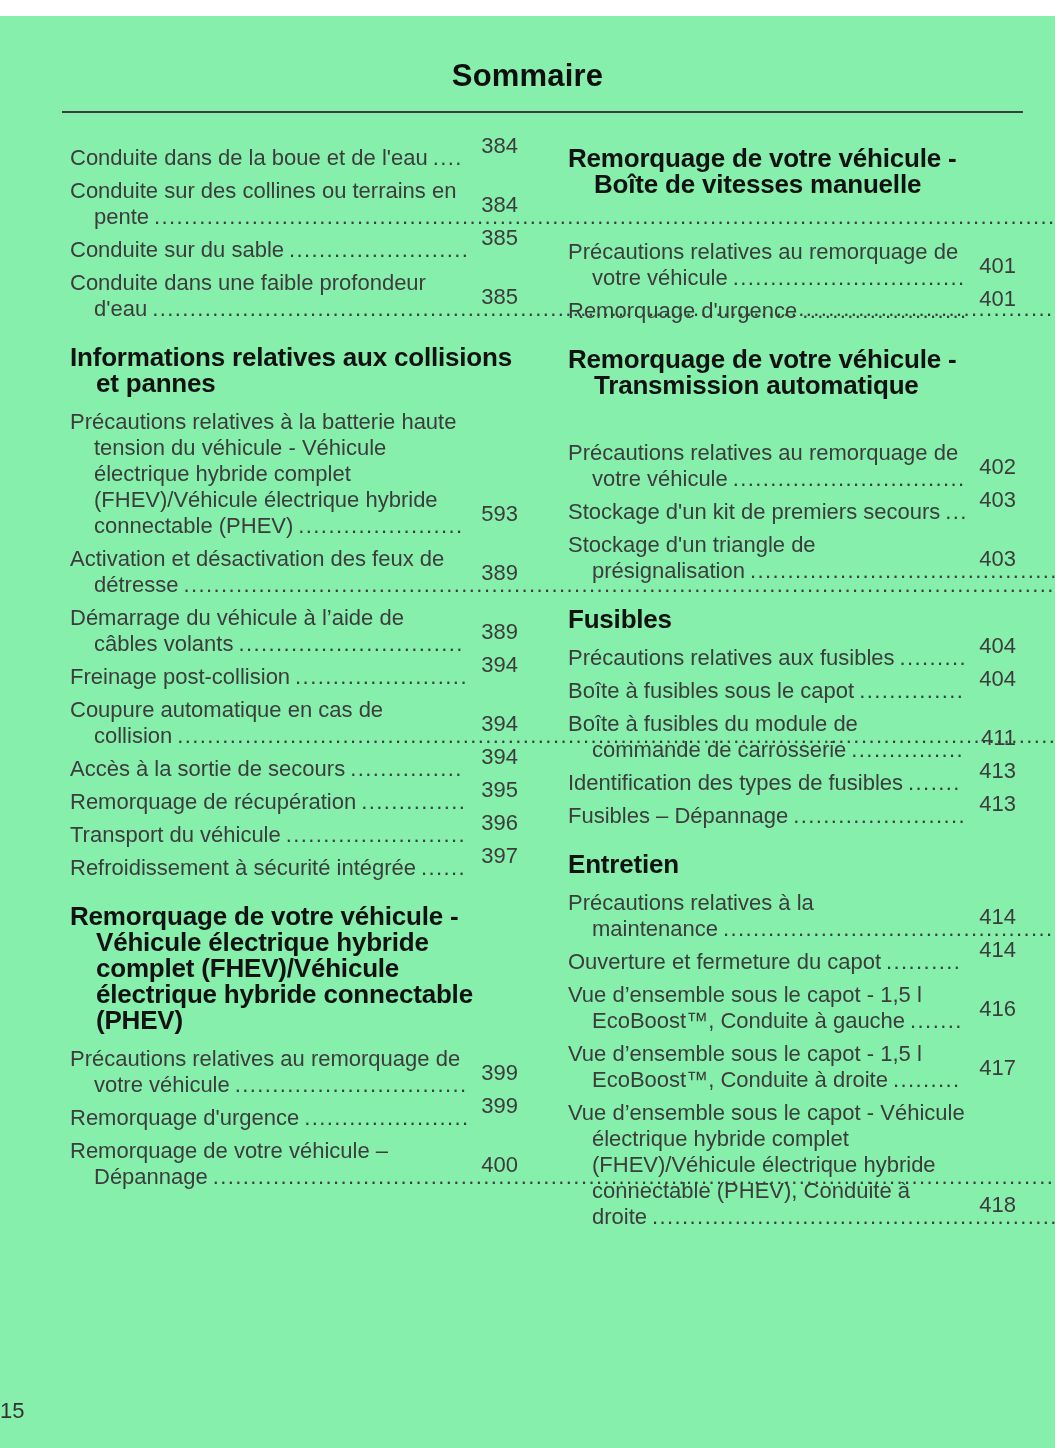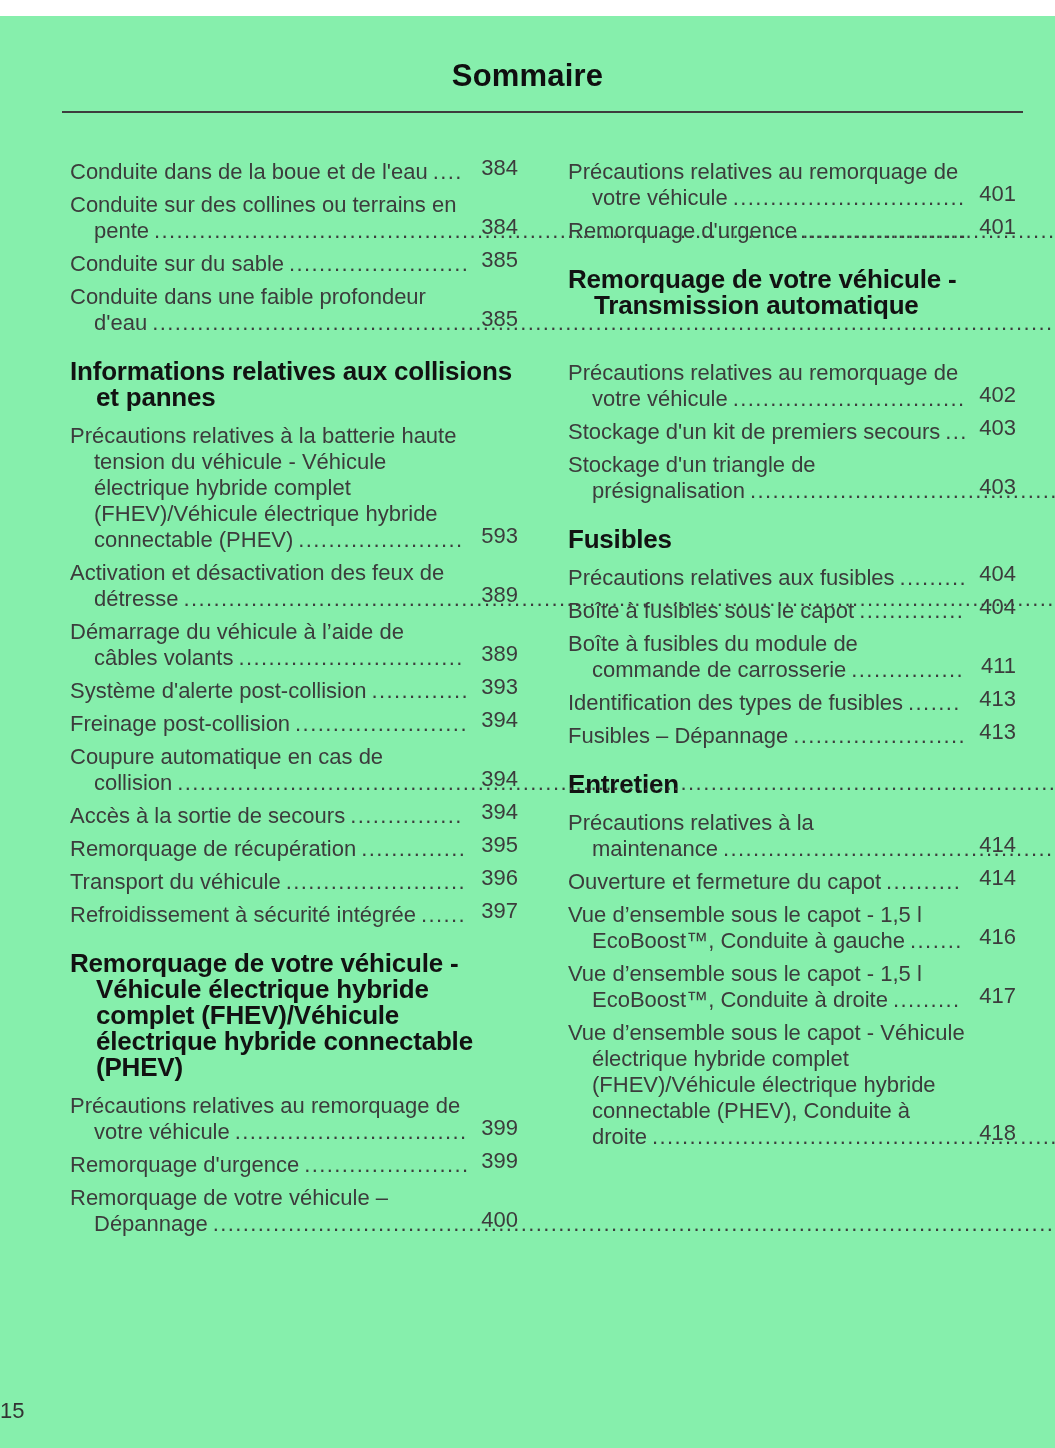--- a/index.html
+++ b/index.html
@@ -26,21 +26,21 @@
   }
   .rule {
     width: 961px;
     height: 2px;
     background: #3d3d3d;
     margin: 17px 32px 0 62px;
   }
   .cols {
     display: flex;
     gap: 50px;
-    padding: 46px 39px 0 70px;
+    padding: 32px 39px 0 70px;
   }
   .col { width: 448px; flex: none; }
 
   .sh {
     margin: 22px 0 13px 0;
     font-size: 26px;
     line-height: 26px;
     font-weight: bold;
     color: #121212;
     letter-spacing: -0.2px;
@@ -63,21 +63,21 @@
   .entry .t { }
   .entry .dots {
     word-break: break-all;
     letter-spacing: 1.4px;
     margin-left: 5px;
     color: #3c3c3c;
   }
   .entry .pg {
     position: absolute;
     right: 0;
-    bottom: 4px;
+    bottom: 12px;
     text-indent: 0;
     white-space: nowrap;
   }
   .footer {
     position: absolute;
     bottom: 40px;
     left: 0;
     right: 0;
     text-align: left;
     font-size: 22px;
@@ -100,41 +100,41 @@
         <div class="entry"><span class="t">Conduite sur des collines ou terrains en pente</span><span class="dots">...........................................................................................................................................................................................................................................................................................................</span><span class="pg">384</span></div>
         <div class="entry"><span class="t">Conduite sur du sable</span><span class="dots">........................</span><span class="pg">385</span></div>
         <div class="entry"><span class="t">Conduite dans une faible profondeur d'eau</span><span class="dots">...........................................................................................................................................................................................................................................................................................................</span><span class="pg">385</span></div>
       </section>
 
       <section class="section">
         <h2 class="sh">Informations relatives aux collisions et pannes</h2>
         <div class="entry"><span class="t">Précautions relatives à la batterie haute tension du véhicule - Véhicule électrique hybride complet (FHEV)/Véhicule électrique hybride connectable (PHEV)</span><span class="dots">......................</span><span class="pg">593</span></div>
         <div class="entry"><span class="t">Activation et désactivation des feux de détresse</span><span class="dots">...........................................................................................................................................................................................................................................................................................................</span><span class="pg">389</span></div>
         <div class="entry"><span class="t">Démarrage du véhicule à l’aide de câbles volants</span><span class="dots">..............................</span><span class="pg">389</span></div>
-        <div class="entry"><span class="t">Système d'alerte post-collision</span><span class="dots">.............</span><span class="pg">393</span></div>
         <div class="entry"><span class="t">Freinage post-collision</span><span class="dots">.......................</span><span class="pg">394</span></div>
         <div class="entry"><span class="t">Coupure automatique en cas de collision</span><span class="dots">.......................................................................................................................................................................................................................................................................................................................................................................................................................................................................................................................................................................................................................</span><span class="pg">394</span></div>
         <div class="entry"><span class="t">Accès à la sortie de secours</span><span class="dots">...............</span><span class="pg">394</span></div>
         <div class="entry"><span class="t">Remorquage de récupération</span><span class="dots">..............</span><span class="pg">395</span></div>
         <div class="entry"><span class="t">Transport du véhicule</span><span class="dots">........................</span><span class="pg">396</span></div>
         <div class="entry"><span class="t">Refroidissement à sécurité intégrée</span><span class="dots">......</span><span class="pg">397</span></div>
       </section>
 
       <section class="section">
         <h2 class="sh">Remorquage de votre véhicule - Véhicule électrique hybride complet (FHEV)/Véhicule électrique hybride connectable (PHEV)</h2>
         <div class="entry"><span class="t">Précautions relatives au remorquage de votre véhicule</span><span class="dots">...............................</span><span class="pg">399</span></div>
         <div class="entry"><span class="t">Remorquage d'urgence</span><span class="dots">......................</span><span class="pg">399</span></div>
         <div class="entry"><span class="t">Remorquage de votre véhicule – Dépannage</span><span class="dots">...........................................................................................................................................................................................................................................................................................................</span><span class="pg">400</span></div>
       </section>
 
     </div>
 
     <div class="col">
 
       <section class="section first big-gap">
+        <h2 class="sh">Remorquage de votre véhicule - Boîte de vitesses manuelle</h2>
         <div class="entry"><span class="t">Précautions relatives au remorquage de votre véhicule</span><span class="dots">...............................</span><span class="pg">401</span></div>
         <div class="entry"><span class="t">Remorquage d'urgence</span><span class="dots">......................</span><span class="pg">401</span></div>
       </section>
 
       <section class="section big-gap">
         <h2 class="sh">Remorquage de votre véhicule - Transmission automatique</h2>
         <div class="entry"><span class="t">Précautions relatives au remorquage de votre véhicule</span><span class="dots">...............................</span><span class="pg">402</span></div>
       </section>
 
       <section class="section">

